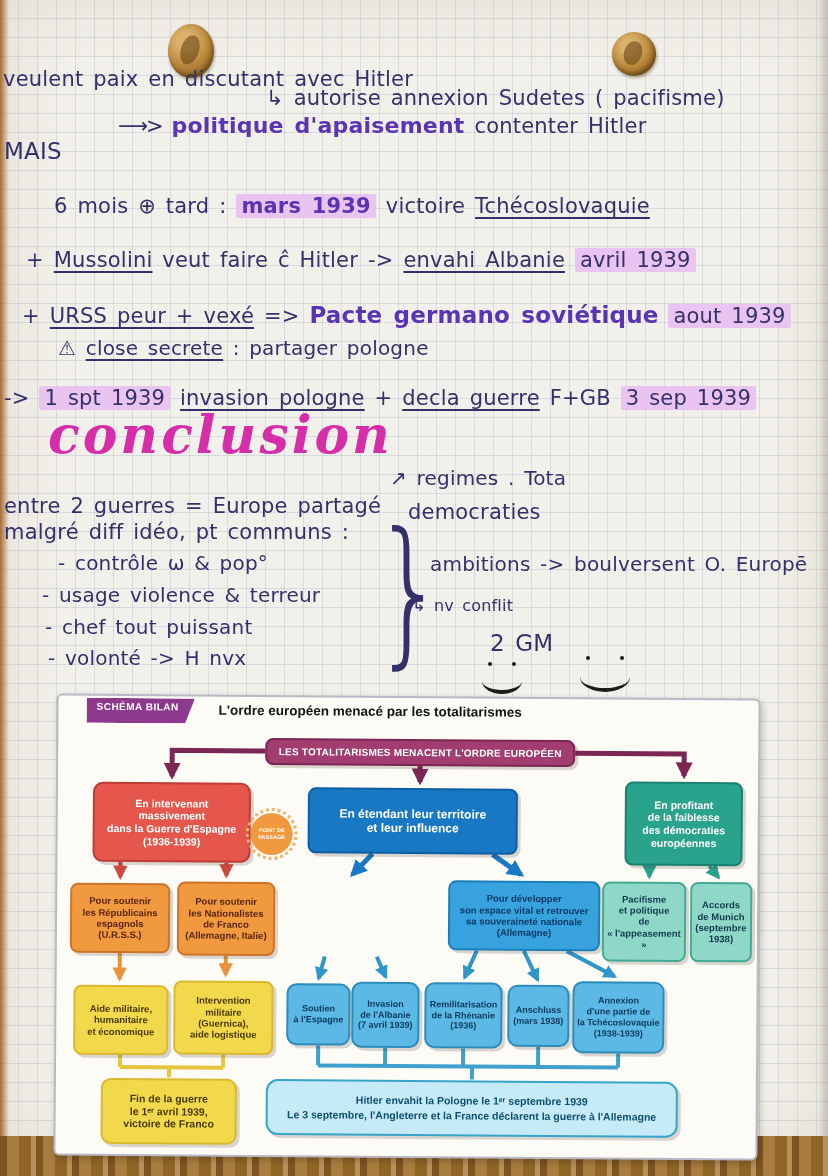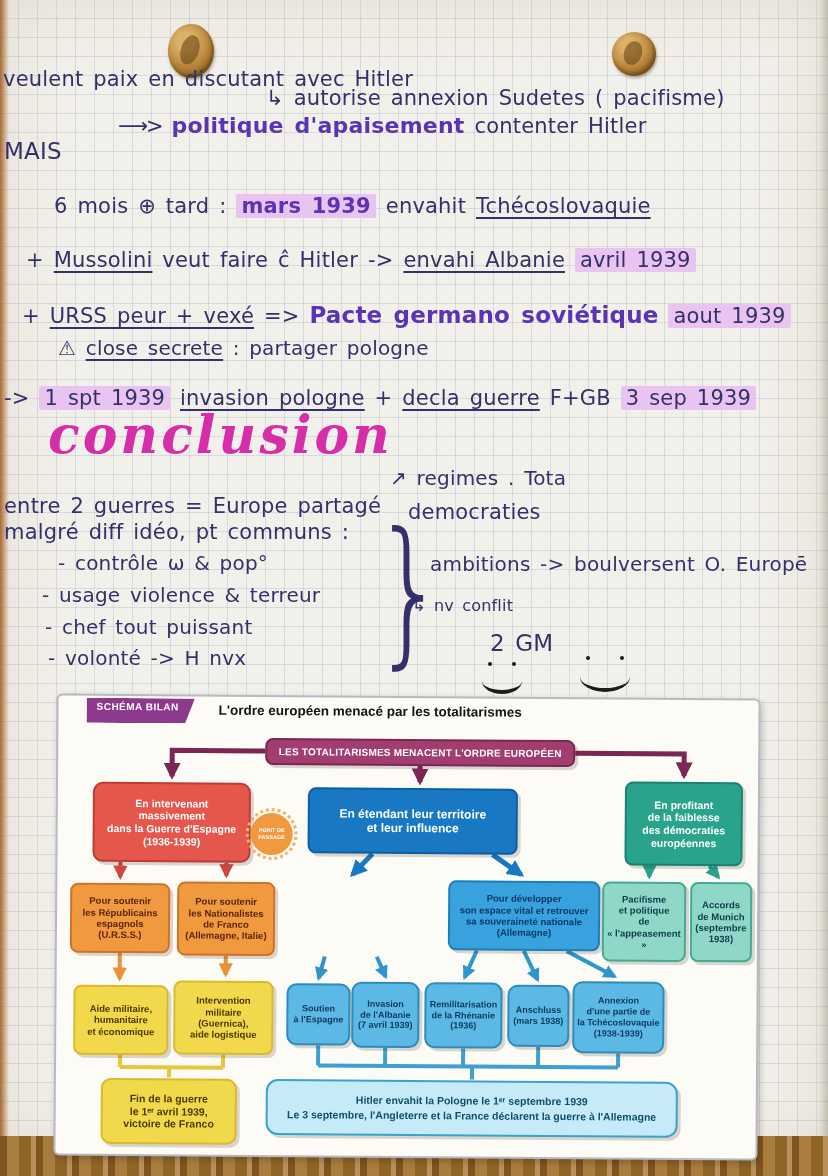--- a/index.html
+++ b/index.html
@@ -91,21 +91,21 @@
   <span style="letter-spacing:-2px;">⟶&gt;</span>
   <span class="em" style="font-size:22px;">politique d'apaisement</span>
   <span>contenter Hitler</span>
 </div>
 
 <div class="hw" style="left:4px;top:138px;font-size:23px;">MAIS</div>
 
 <div class="hw" style="left:54px;top:194px;">
   <span>6 mois ⊕ tard :</span>
   <span class="hl em">mars 1939</span>
-  <span>envahit</span>
+  <span>victoire</span>
   <span class="ul">Tchécoslovaquie</span>
 </div>
 
 <div class="hw" style="left:26px;top:248px;">
   <span>+</span>
   <span class="ul">Mussolini</span>
   <span>veut faire ĉ Hitler  -&gt;</span>
   <span class="ul">envahi Albanie</span>
   <span class="hl">avril 1939</span>
 </div>

